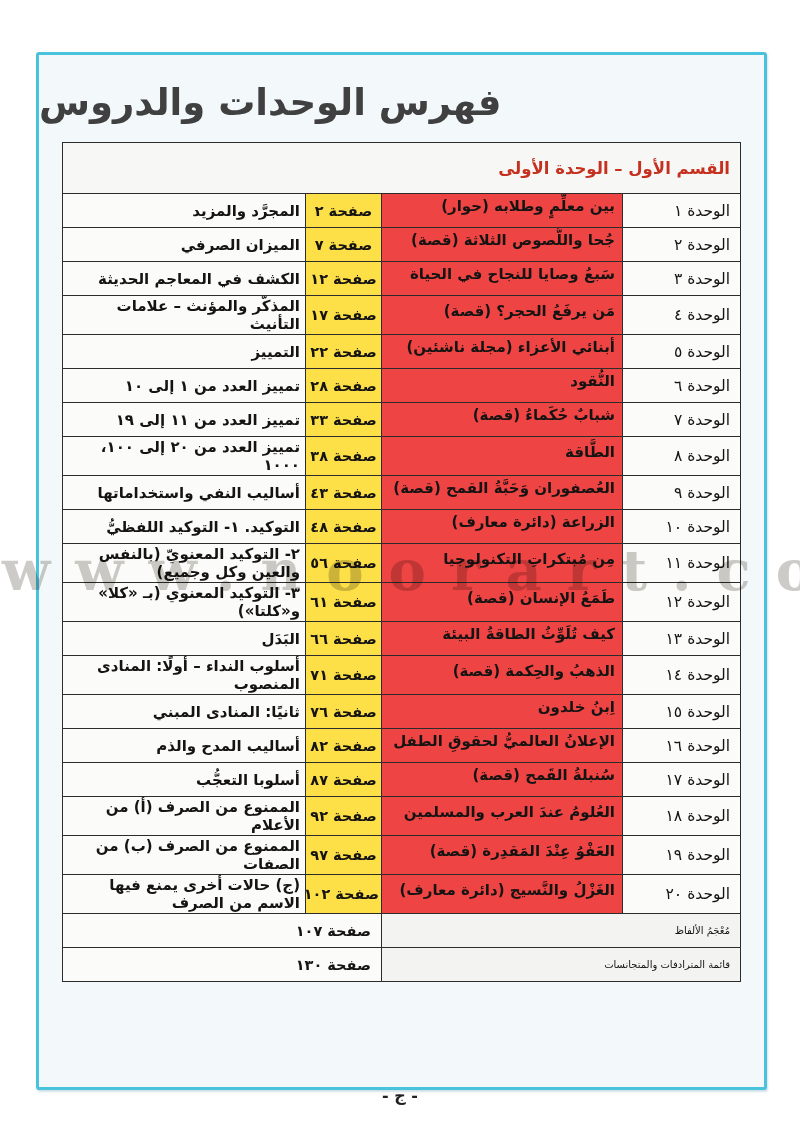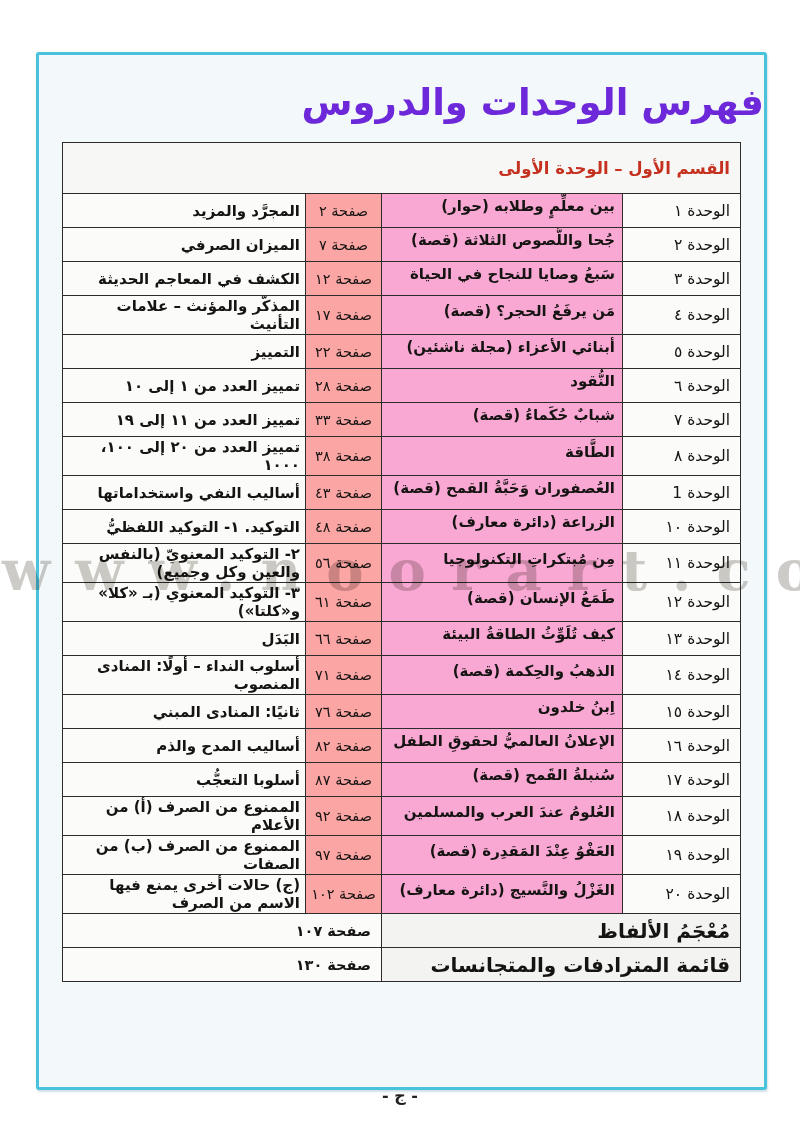--- a/index.html
+++ b/index.html
@@ -14,22 +14,22 @@
   body{
     width:800px;height:1131px;position:relative;background:#ffffff;
     font-family:"DejaVu Sans",sans-serif;color:var(--text);overflow:hidden;
   }
   .frame{
     position:absolute;left:36px;top:52px;width:725px;height:1032px;
     border:3px solid var(--frame-border);border-radius:3px;
     background:var(--page-bg);box-shadow:1px 2px 2px rgba(120,170,185,.35);
   }
   .page-title{
-    text-align:right;margin:26px 0 18px 0;
-    font-size:37px;font-weight:bold;letter-spacing:0px;color:#6d28d9;
+    text-align:left;margin:26px 0 18px 0;
+    font-size:37px;font-weight:bold;letter-spacing:0px;color:#404040;
   }
   table.toc{
     direction:rtl;border-collapse:collapse;margin:0 auto;width:678px;
     table-layout:fixed;background:#fafaf8;
   }
   table.toc td{
     border:1.6px solid var(--table-border);
     vertical-align:middle;overflow:hidden;
   }
   tr.unit-row{height:34px;}
@@ -38,32 +38,32 @@
   td.section-cell{
     color:var(--section-header);font-weight:bold;font-size:16.5px;
     text-align:right;padding:2px 10px 2px 4px;background:#f7f8f6;
   }
   td.unit-cell{
     font-weight:normal;font-size:15.5px;text-align:right;
     padding:1px 10px 1px 2px;white-space:nowrap;background:#fbfbf9;
   }
   td.title-cell{
     font-weight:bold;font-size:15px;text-align:right;
-    padding:1px 7px 8px 3px;background:#f9a8d4;line-height:1.15;
+    padding:1px 7px 8px 3px;background:#ef4444;line-height:1.15;
   }
   td.page-cell{
-    font-weight:normal;font-size:14.5px;text-align:center;
-    padding:1px 2px;white-space:nowrap;background:#fca5a5;
+    font-weight:bold;font-size:14.5px;text-align:center;
+    padding:1px 2px;white-space:nowrap;background:#fde047;
   }
   td.topic-cell{
     font-weight:bold;font-size:15px;text-align:right;
     padding:1px 5px 1px 3px;line-height:1.2;background:#fbfbf9;
   }
   td.end-title-cell{
-    font-weight:bold;font-size:20px;text-align:right;
+    font-weight:normal;font-size:10px;text-align:right;
     padding:1px 10px;background:#f3f3f1;
   }
   td.end-page-cell{
     font-weight:bold;font-size:14.5px;text-align:right;
     padding:1px 10px;background:#fbfbf9;
   }
   .watermark{
     position:absolute;left:2px;top:541px;width:800px;
     font-family:"DejaVu Serif",serif;font-weight:bold;
     font-size:56px;line-height:58px;letter-spacing:25px;
@@ -134,21 +134,21 @@
           <td class="page-cell">صفحة ٣٣</td>
           <td class="topic-cell">تمييز العدد من ١١ إلى ١٩</td>
         </tr>
         <tr class="unit-row">
           <td class="unit-cell">الوحدة ٨</td>
           <td class="title-cell">الطَّاقة</td>
           <td class="page-cell">صفحة ٣٨</td>
           <td class="topic-cell">تمييز العدد من ٢٠ إلى ١٠٠، ١٠٠٠</td>
         </tr>
         <tr class="unit-row">
-          <td class="unit-cell">الوحدة 1</td>
+          <td class="unit-cell">الوحدة ٩</td>
           <td class="title-cell">العُصفوران وَحَبَّةُ القمح (قصة)</td>
           <td class="page-cell">صفحة ٤٣</td>
           <td class="topic-cell">أساليب النفي واستخداماتها</td>
         </tr>
         <tr class="unit-row">
           <td class="unit-cell">الوحدة ١٠</td>
           <td class="title-cell">الزراعة (دائرة معارف)</td>
           <td class="page-cell">صفحة ٤٨</td>
           <td class="topic-cell">التوكيد. ١- التوكيد اللفظيُّ</td>
         </tr>

